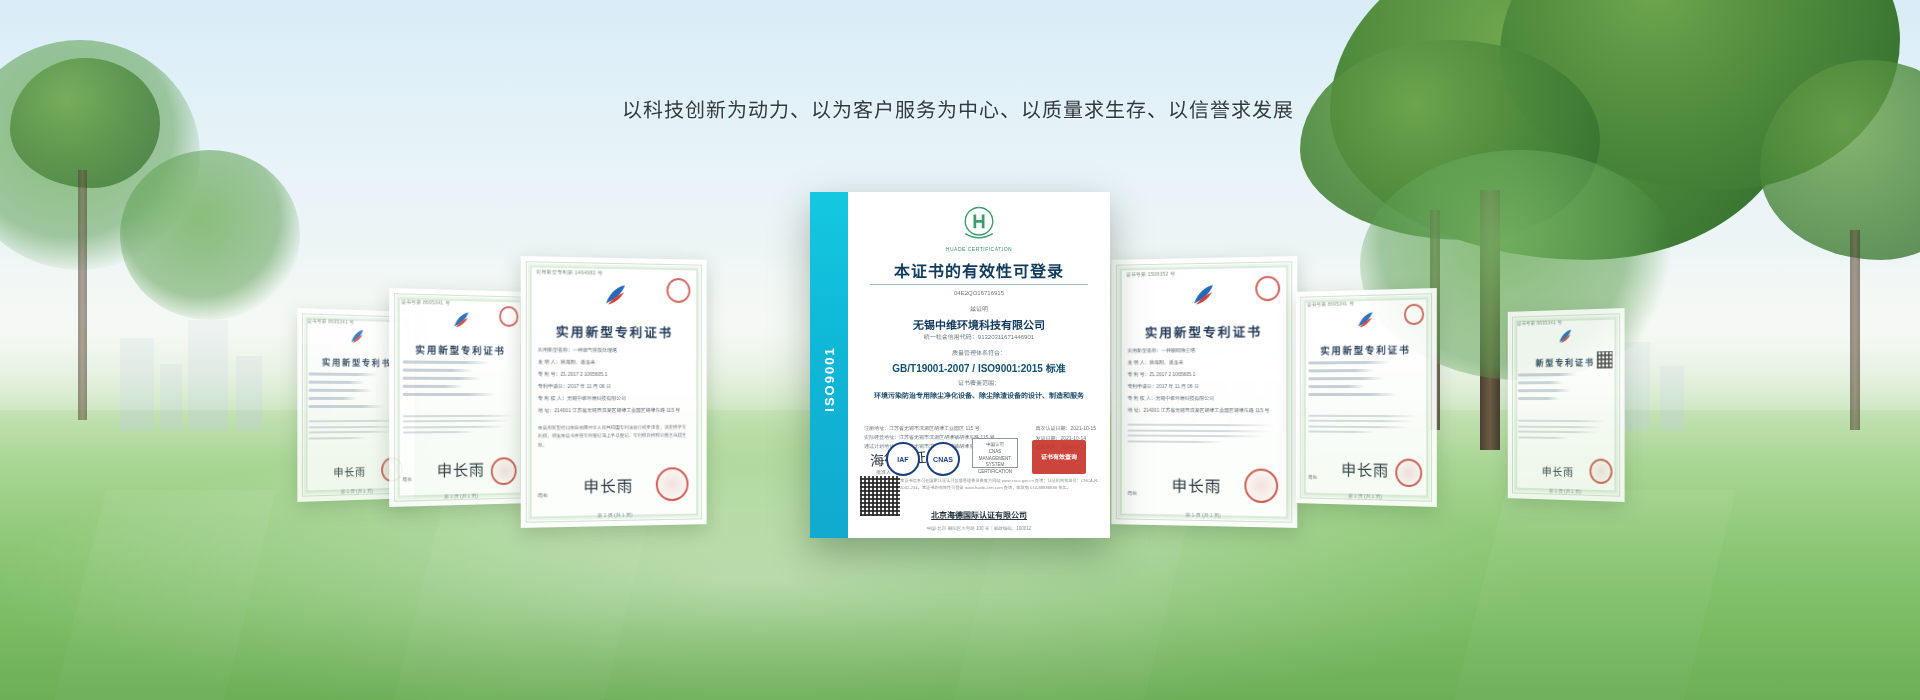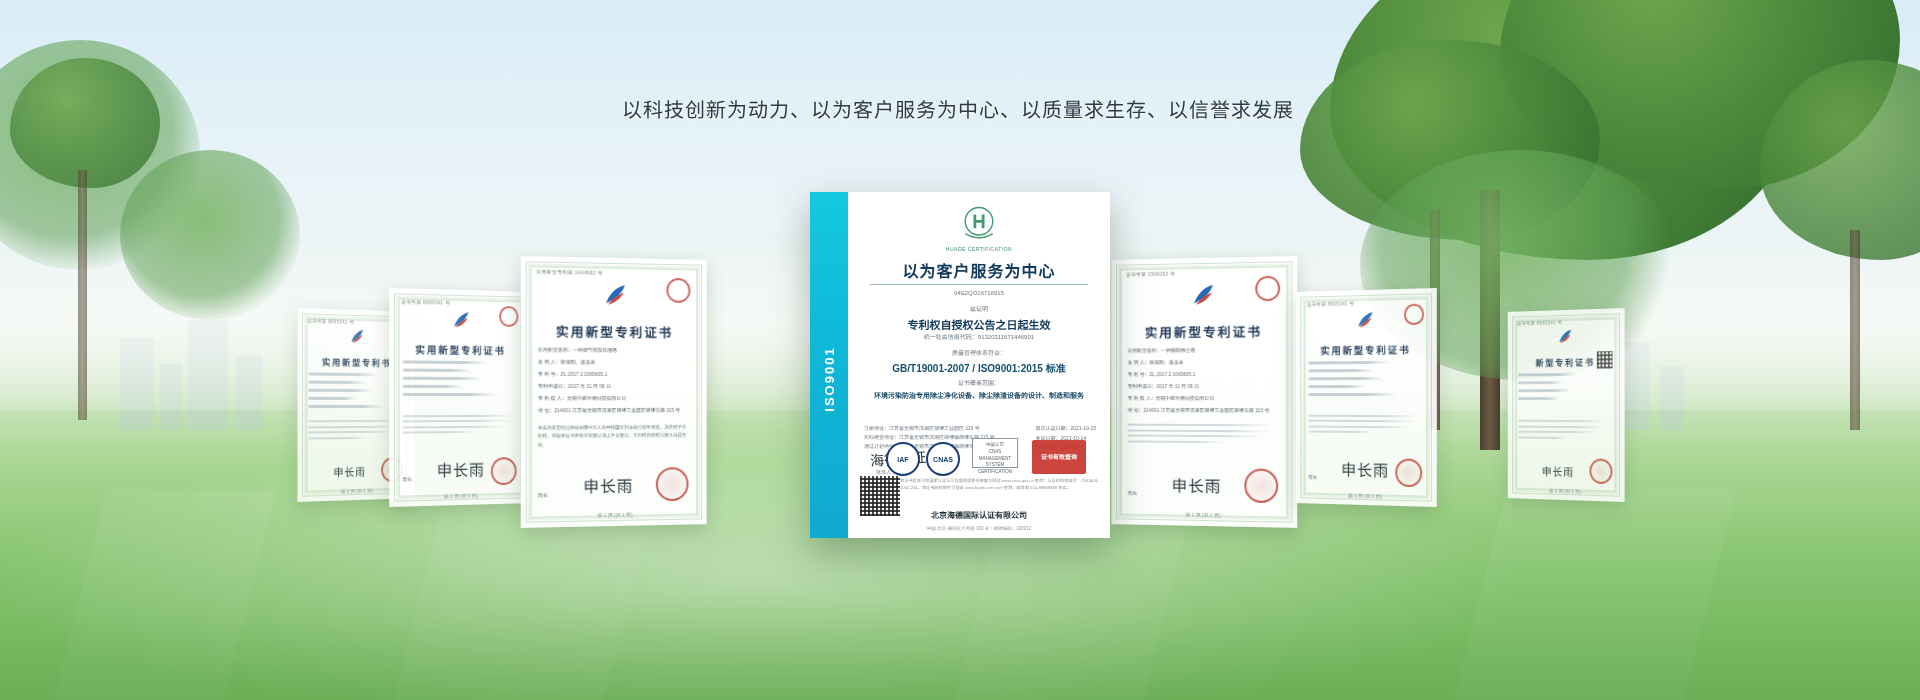--- a/index.html
+++ b/index.html
@@ -457,20 +457,21 @@
     line-height: 1.65;
   }
   .iso-org {
     position: absolute;
     left: 0; right: 0;
     text-align: center;
     font-size: 8px;
     font-weight: bold;
     color: #24323c;
     white-space: nowrap;
+    text-decoration: underline;
   }
   .iso-addr {
     position: absolute;
     left: 0; right: 0;
     text-align: center;
     font-size: 4.5px;
     color: #8b949b;
     white-space: nowrap;
   }
 </style>
@@ -712,26 +713,26 @@
 
         <div class="iso-emblem">
           <svg viewBox="0 0 64 64" aria-hidden="true">
             <circle cx="32" cy="28" r="20" fill="none" stroke="#3f9a6e" stroke-width="2"></circle>
             <path d="M24 18 h4 v20 h-4 z M36 18 h4 v20 h-4 z M24 26 h16 v4 h-16 z" fill="#3f9a6e"></path>
             <path d="M12 46 q20 12 40 0" fill="none" stroke="#3f9a6e" stroke-width="2"></path>
           </svg>
         </div>
         <div class="iso-emblem-caption">HUADE CERTIFICATION</div>
 
-        <div class="iso-title">以为客户服务为中心</div>
+        <div class="iso-title">本证书的有效性可登录</div>
         <div class="iso-rule"></div>
 
         <div class="iso-sub" style="top:98px;">04E2QO16716915</div>
         <div class="iso-sub" style="top:112px;">兹证明</div>
-        <div class="iso-strong" style="top:124px;">专利权自授权公告之日起生效</div>
+        <div class="iso-strong" style="top:124px;">无锡中维环境科技有限公司</div>
         <div class="iso-sub" style="top:140px;">统一社会信用代码：91320311671446901</div>
 
         <div class="iso-sub" style="top:156px;">质量管理体系符合：</div>
         <div class="iso-std" style="top:168px;">GB/T19001-2007 / ISO9001:2015 标准</div>
 
         <div class="iso-sub" style="top:186px;">证书覆盖范围：</div>
         <div class="iso-scope" style="top:198px;">环境污染防治专用除尘净化设备、除尘除渣设备的设计、制造和服务</div>
 
         <div class="iso-note" style="top:232px; white-space:pre-line;">注册地址：江苏省无锡市滨湖区胡埭工业园区 115 号
 实际经营地址：江苏省无锡市滨湖区胡埭镇胡埭东路 115 号

